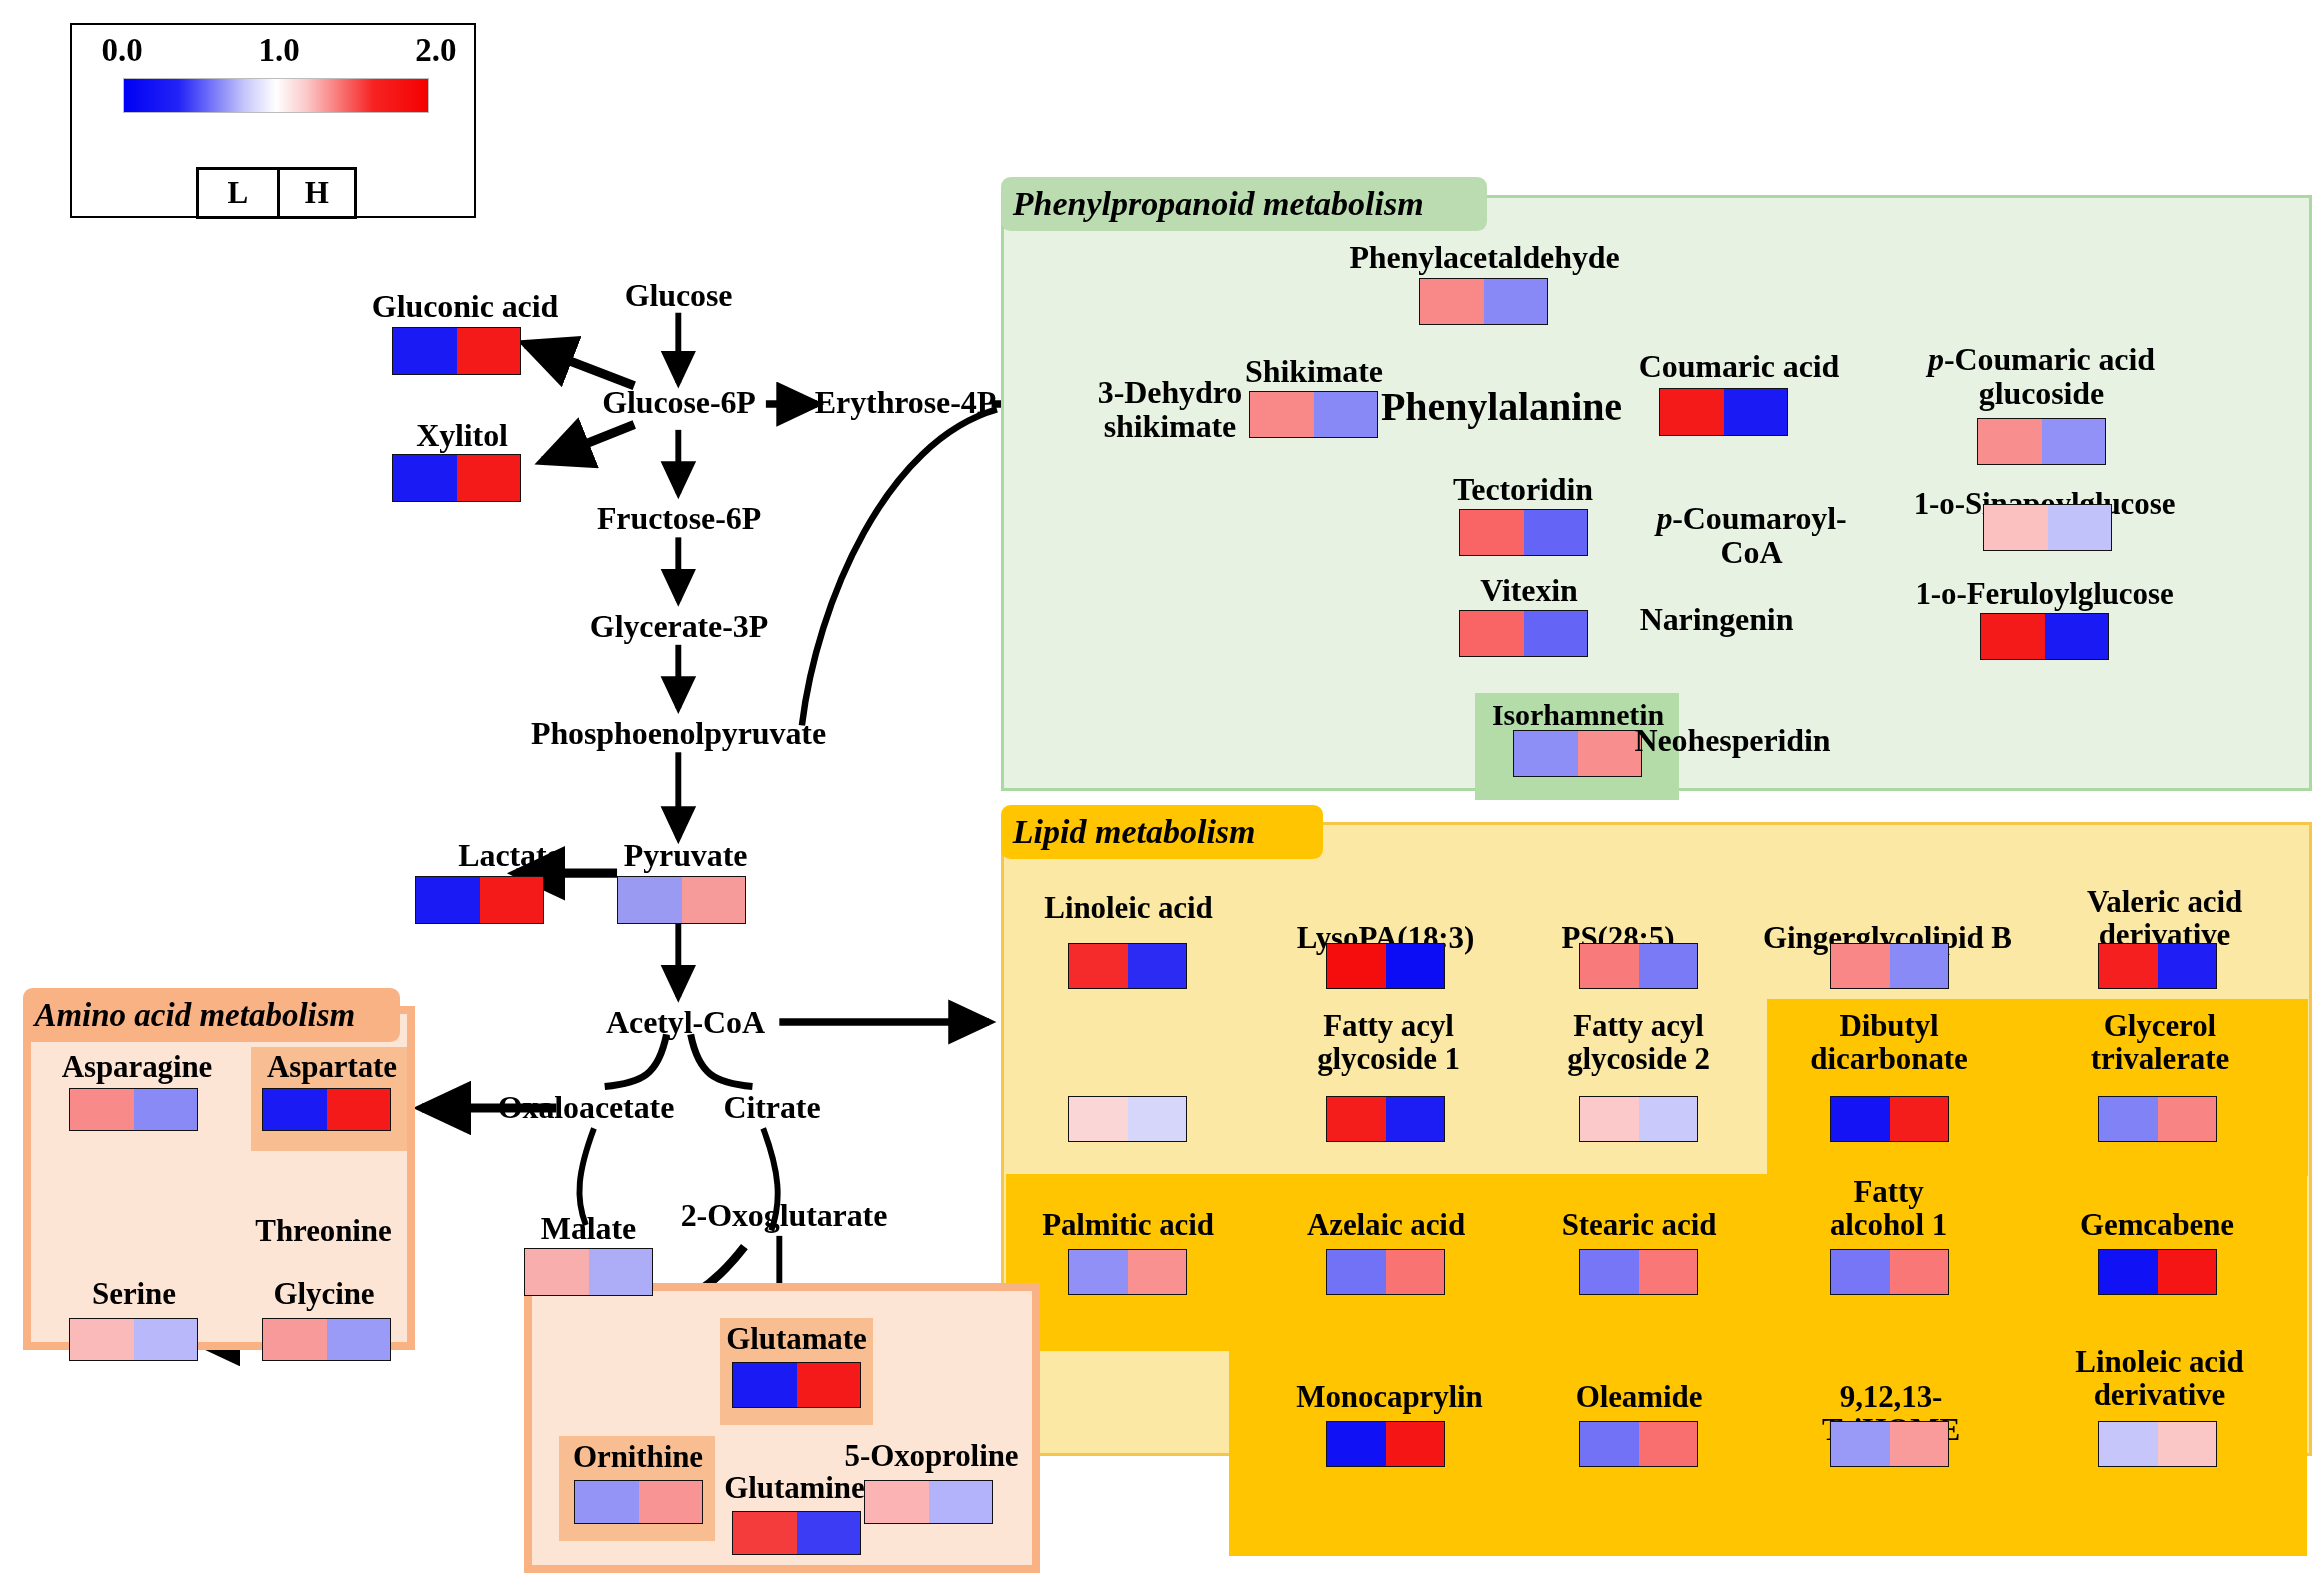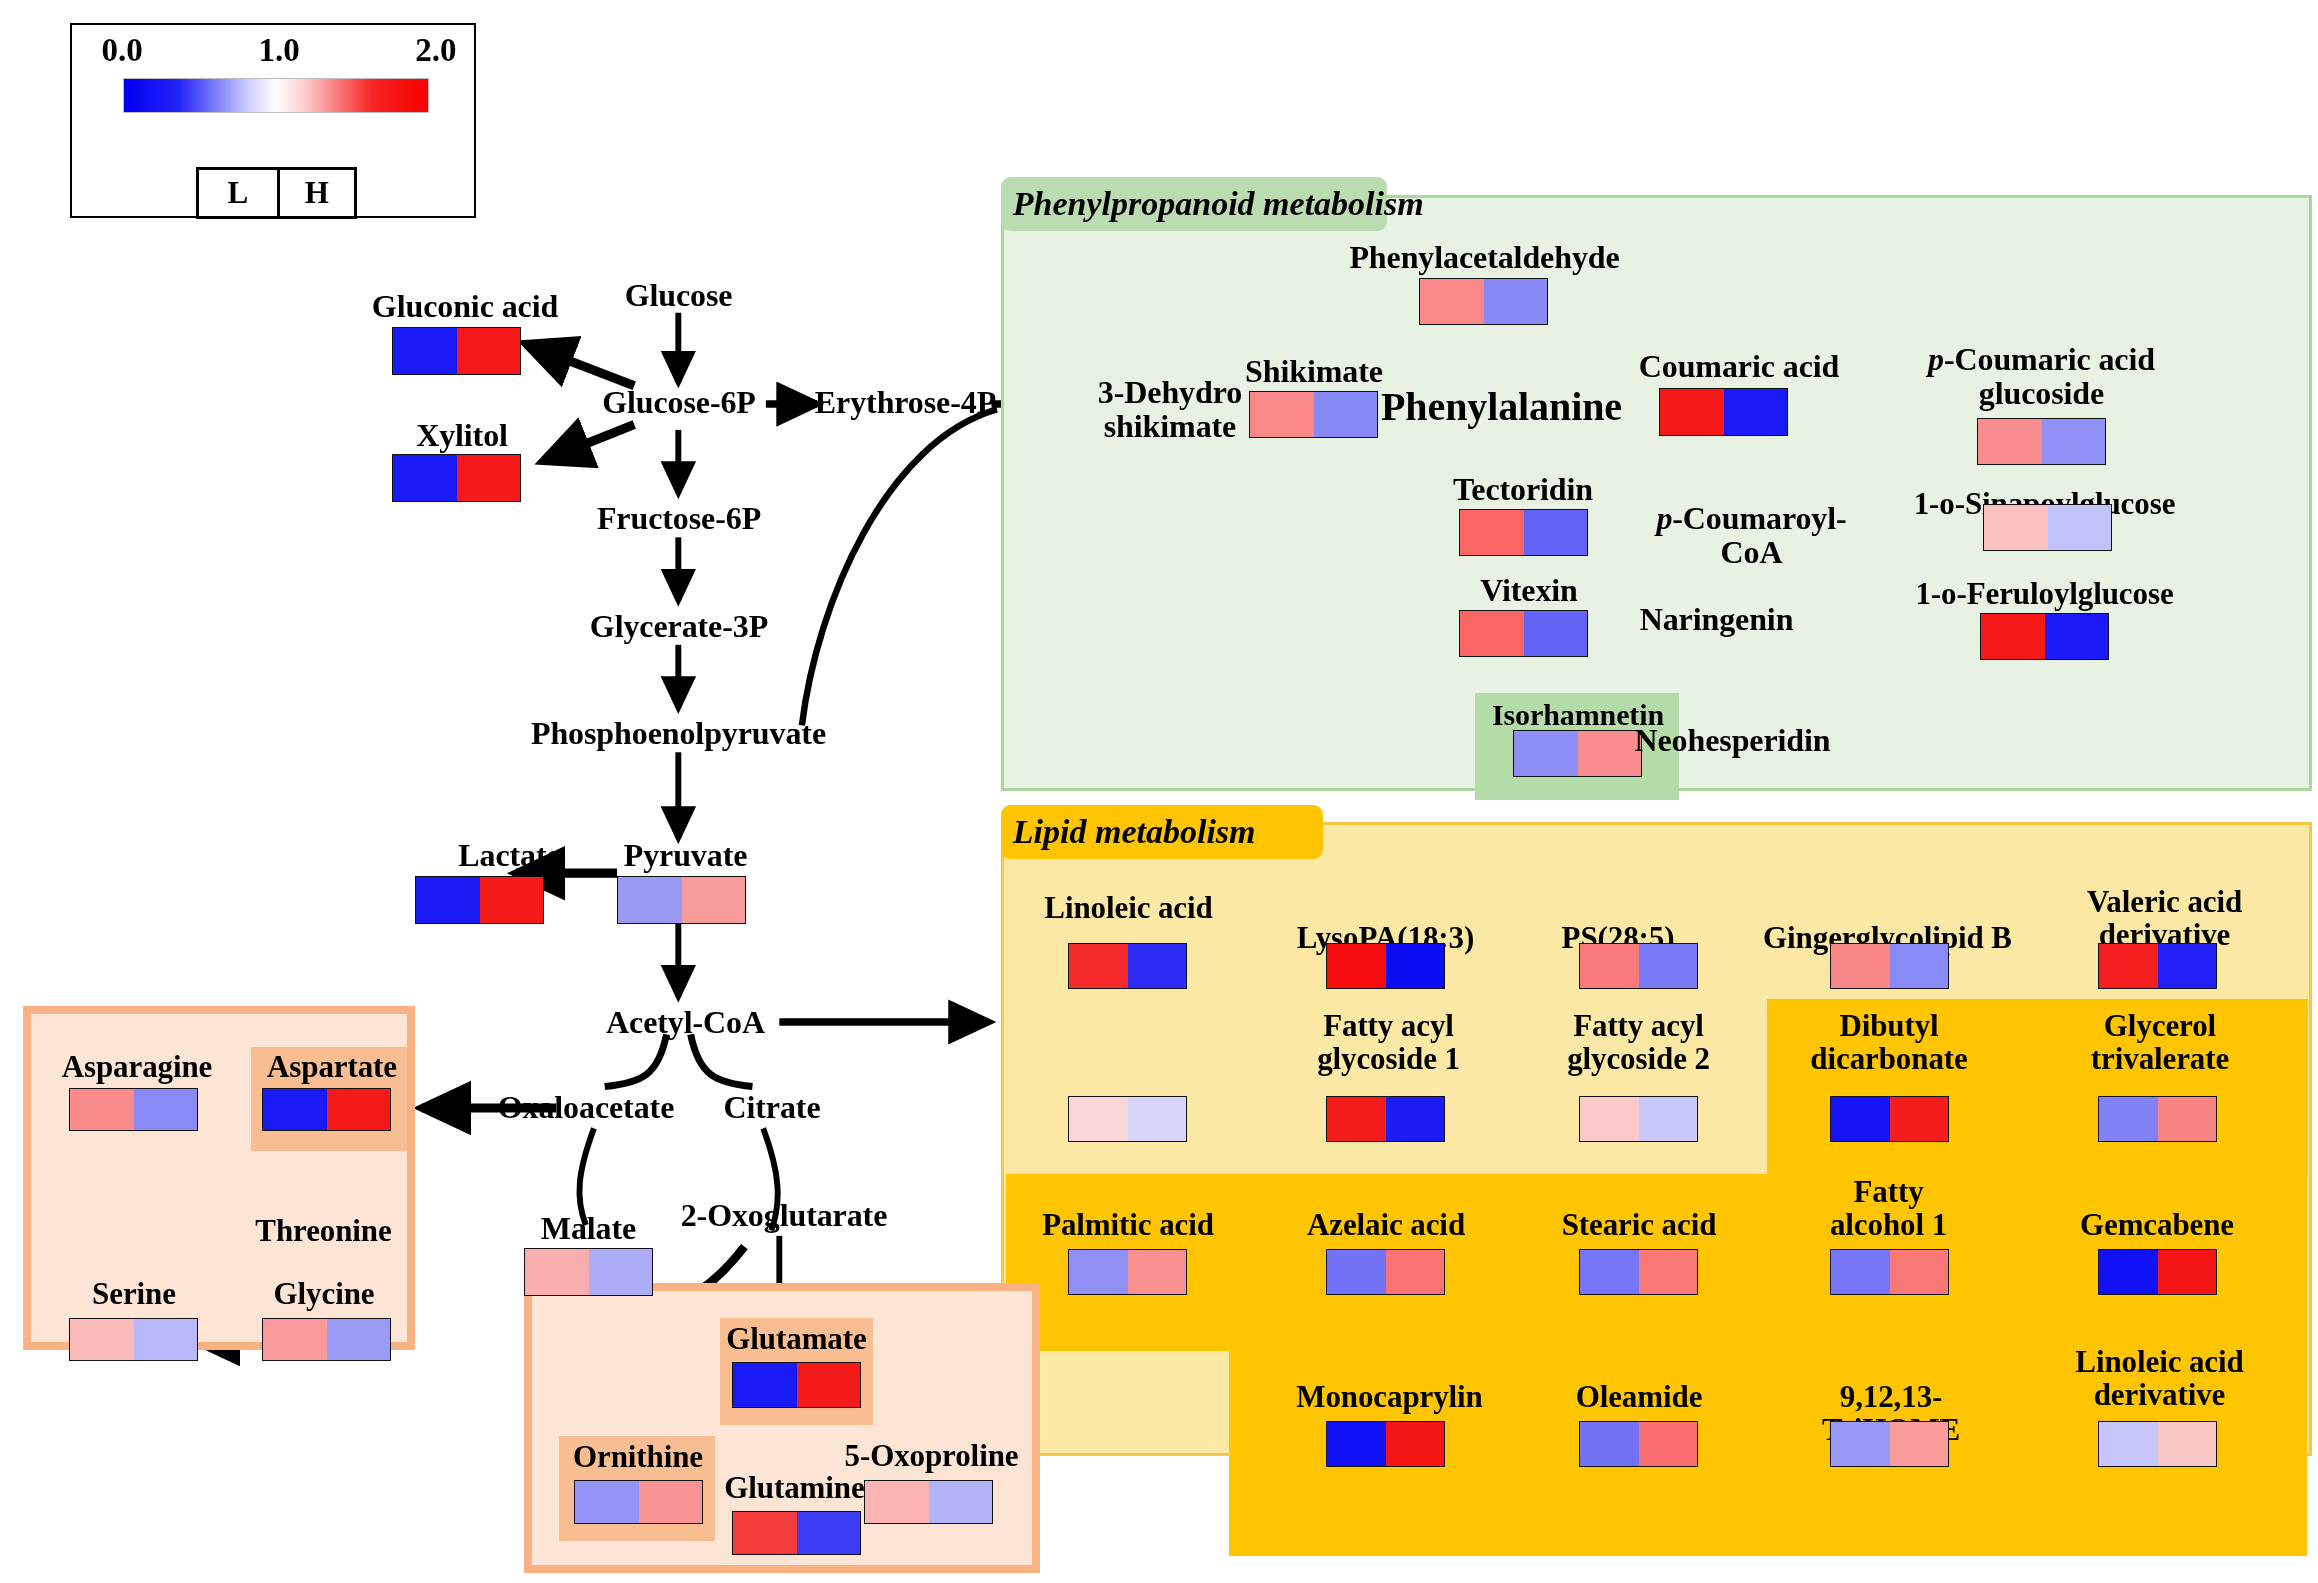--- a/index.html
+++ b/index.html
@@ -141,35 +141,38 @@
       <span>2.0</span>
     </div>
     <div class="grad" style="left:51px;top:53px;width:306px;height:35px;"></div>
     <div class="lhbox" style="left:124px;top:142px;width:161px;height:52px;">
       <div style="width:50%;font-size:31px;">L</div>
       <div style="width:50%;font-size:31px;">H</div>
     </div>
   </div>
 
   <div class="panel panel-phen" style="left:1001px;top:195px;width:1311px;height:596px;"></div>
-  <div class="panel-tab tab-phen" style="left:1001px;top:177px;width:386px;height:54px;font-size:34px;">
+  <div class="panel-tab tab-phen" style="left:1001px;top:177px;width:486px;height:54px;font-size:34px;">
     <span>Phenylpropanoid metabolism</span>
   </div>
   <div class="hl hl-green" style="left:1475px;top:693px;width:204px;height:107px;"></div>
 
   <div class="panel panel-lip" style="left:1001px;top:822px;width:1311px;height:634px;"></div>
 
   <div class="panel-lipdark" style="left:1767px;top:999px;width:541px;height:177px;"></div>
   <div class="panel-lipdark" style="left:1006px;top:1174px;width:1301px;height:177px;"></div>
   <div class="panel-lipdark" style="left:1229px;top:1349px;width:1078px;height:207px;"></div>
   <div class="panel-tab tab-lip" style="left:1001px;top:805px;width:322px;height:54px;font-size:34px;">
     <span>Lipid metabolism</span>
   </div>
 
   <div class="panel panel-aa" style="left:22.6px;top:1006px;width:392px;height:344px;"></div>
+  <div class="panel-tab tab-aa" style="left:22.6px;top:988px;width:377px;height:54px;font-size:33px;">
+    <span>Amino acid metabolism</span>
+  </div>
   <div class="hl hl-orange" style="left:251px;top:1047px;width:156px;height:104px;"></div>
 
   <div class="panel panel-glu" style="left:524px;top:1283px;width:516px;height:290px;"></div>
   <div class="hl hl-orange" style="left:720px;top:1318px;width:153px;height:107px;"></div>
   <div class="hl hl-orange" style="left:559px;top:1436px;width:156px;height:105px;"></div>
 
   <div class="lab" style="left:586px;top:279px;width:185px;font-size:32px;">Glucose</div>
   <div class="lab" style="left:578px;top:386px;width:202px;font-size:32px;">Glucose-6P</div>
   <div class="lab" style="left:809px;top:386px;width:193px;font-size:32px;">Erythrose-4P</div>
   <div class="lab" style="left:578px;top:502px;width:202px;font-size:32px;">Fructose-6P</div>

